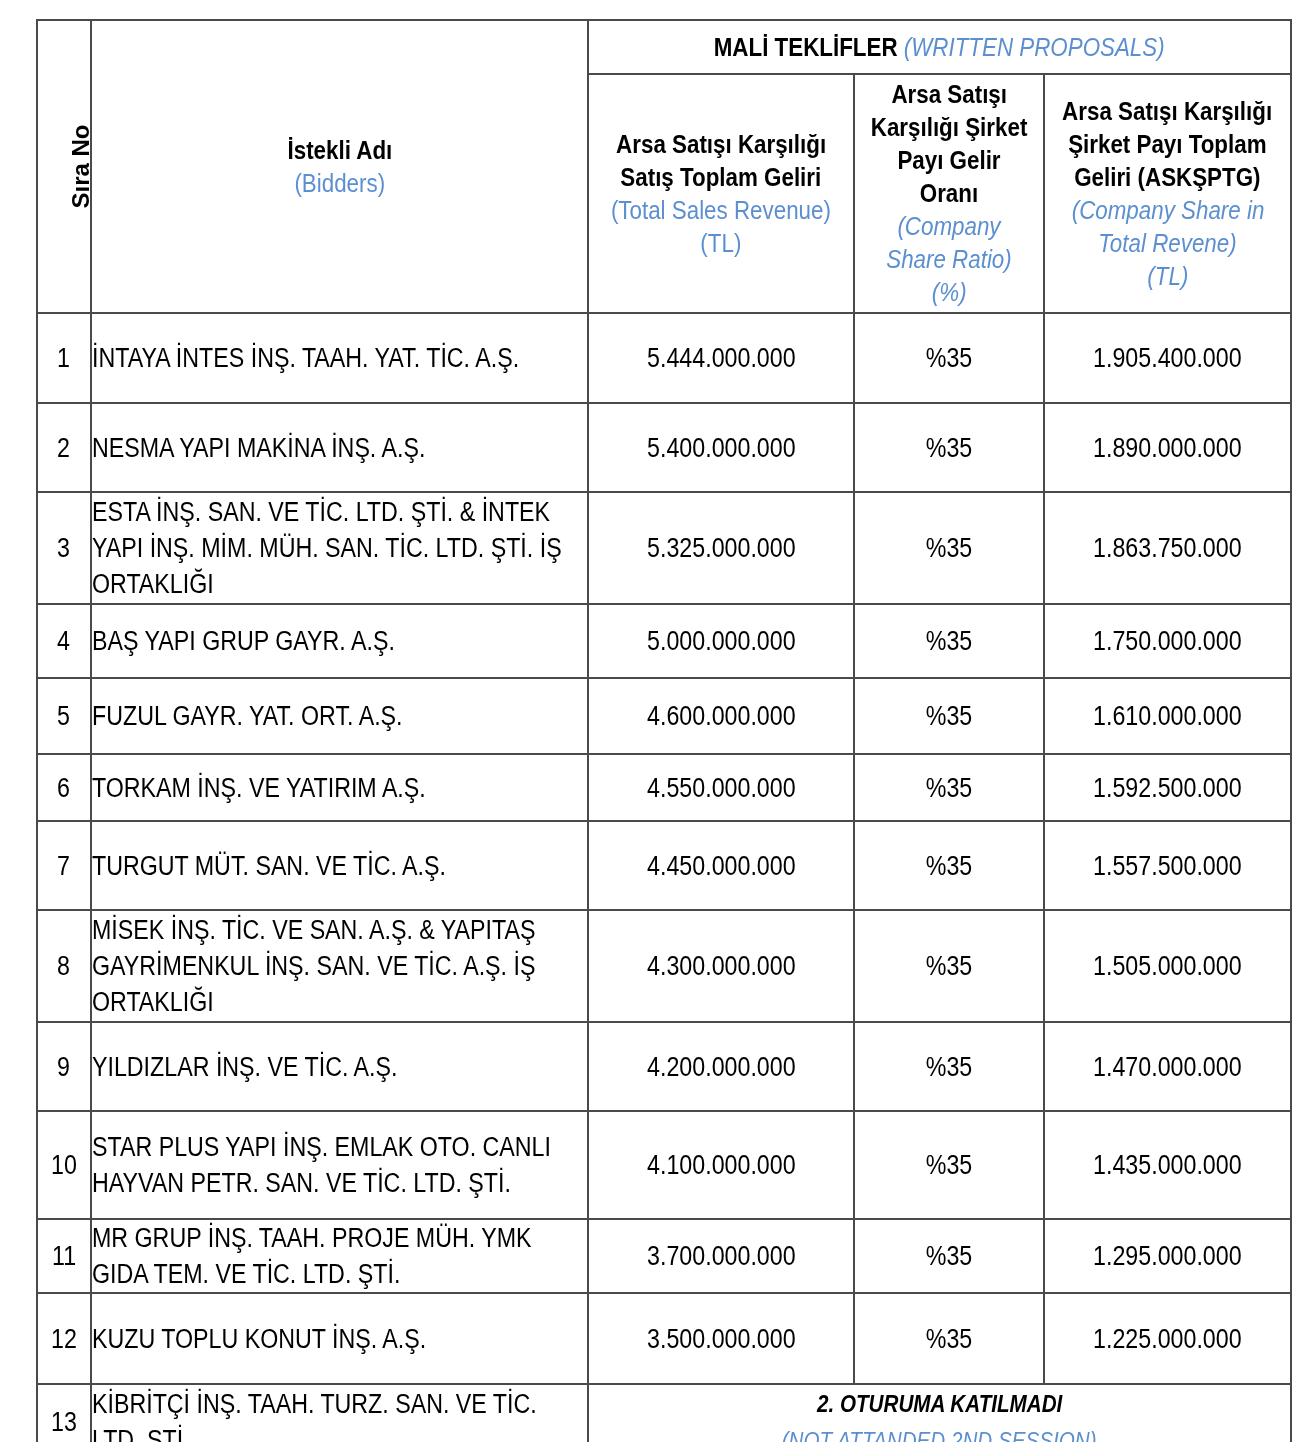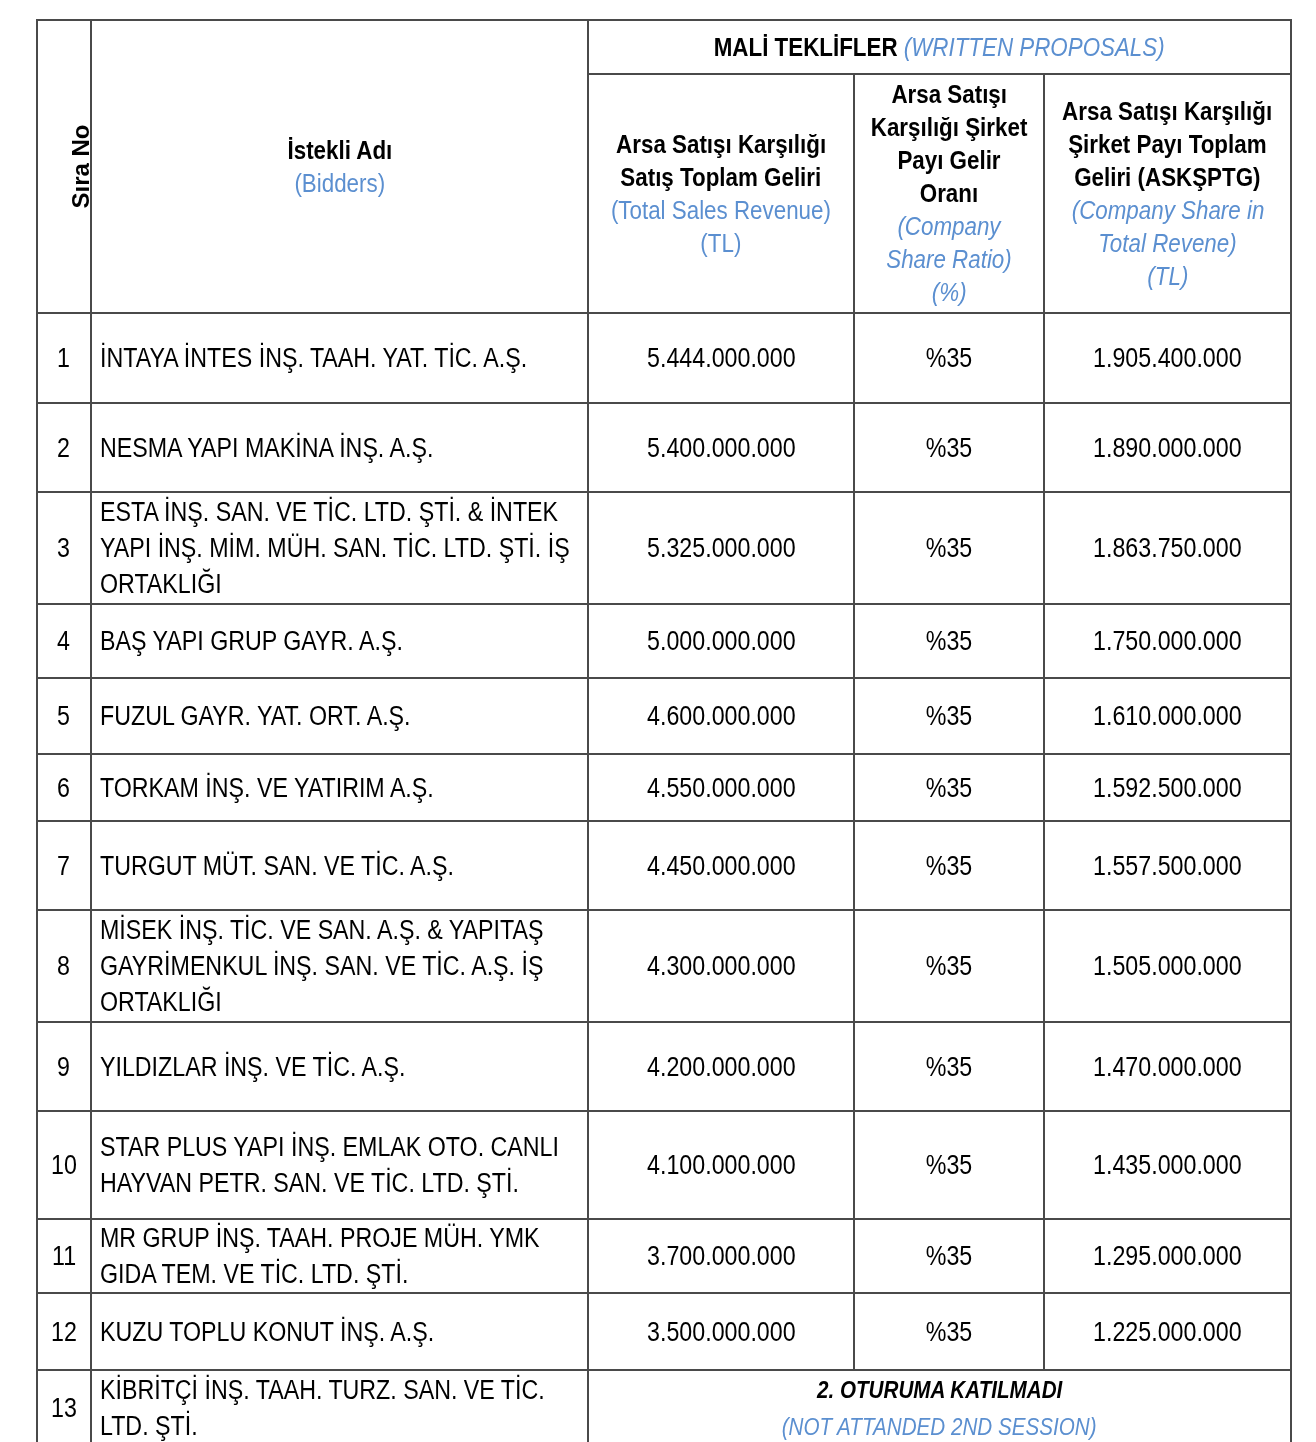--- a/index.html
+++ b/index.html
@@ -7,21 +7,21 @@
          font-family: "Liberation Sans", sans-serif; color: #000; }
   table { position: absolute; left: 36px; top: 19px; border-collapse: collapse;
           table-layout: fixed; width: 1254px; }
   td, th { border: 2px solid #4a4a4a; padding: 0; text-align: center; vertical-align: middle; }
   .cond { display: inline-block; transform: scaleX(0.86); transform-origin: center; white-space: nowrap; }
   th { font-weight: bold; font-size: 26px; line-height: 33px; text-decoration: underline; }
   .blue { color: #5b8fd0; font-weight: normal; }
   .ital { font-style: italic; }
   .vert { display: inline-block; transform: rotate(-90deg); white-space: nowrap; font-weight: bold; font-size: 24px; }
   td { font-size: 27px; line-height: 36px; }
-  td.name { text-align: left; padding-left: 8px; padding-right: 6px; }
+  td.name { text-align: left; padding-left: 0; padding-right: 6px; }
   .namewrap { width: 560px; transform: scaleX(0.86); transform-origin: left center; }
   .status-main { font-weight: bold; font-style: italic; font-size: 24px; }
   .status-sub { font-style: italic; color: #5b8fd0; font-size: 24px; }
 </style>
 </head>
 <body>
 
 <table>
   <colgroup>
     <col style="width:54px">
@@ -165,21 +165,21 @@
       </tr>
       <tr style="height: 56px;">
         <td><div class="cond">11</div></td>
         <td class="name">
           <div class="namewrap">MR GRUP İNŞ. TAAH. PROJE MÜH. YMK GIDA TEM. VE TİC. LTD. ŞTİ.</div>
         </td>
         <td><div class="cond">3.700.000.000</div></td>
         <td><div class="cond">%35</div></td>
         <td><div class="cond">1.295.000.000</div></td>
       </tr>
-      <tr style="height: 77px;">
+      <tr style="height: 91px;">
         <td><div class="cond">12</div></td>
         <td class="name">
           <div class="namewrap">KUZU TOPLU KONUT İNŞ. A.Ş.</div>
         </td>
         <td><div class="cond">3.500.000.000</div></td>
         <td><div class="cond">%35</div></td>
         <td><div class="cond">1.225.000.000</div></td>
       </tr>
       <tr style="height: 76px; margin-top: 44px;">
         <td><div class="cond">13</div></td>

